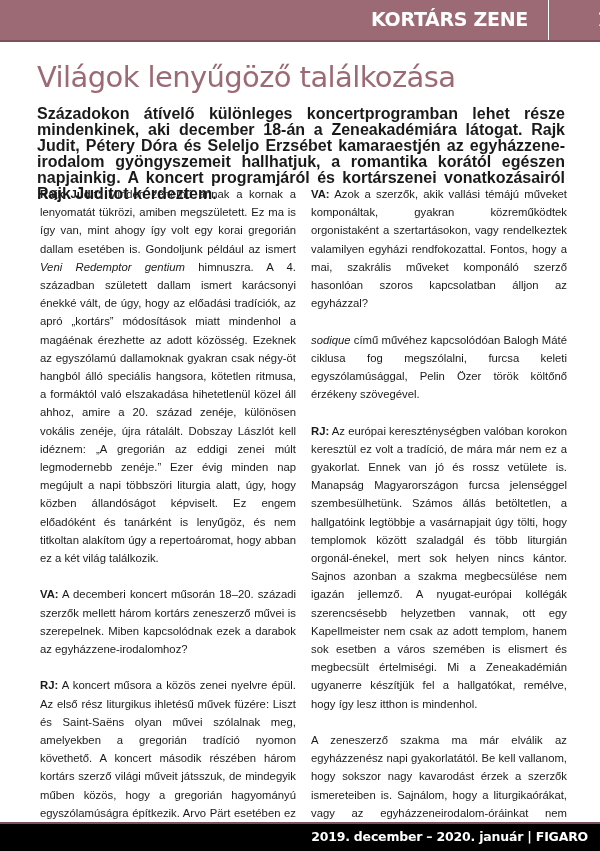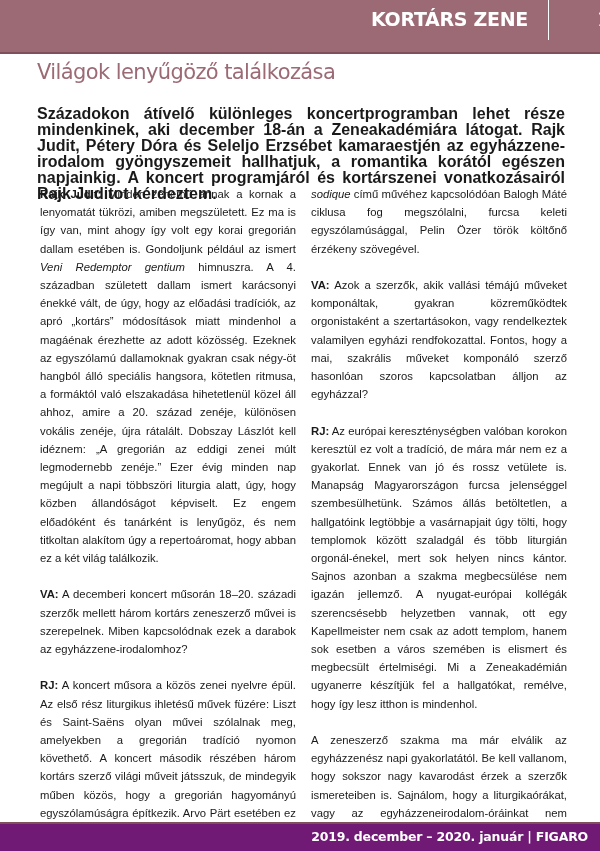--- a/index.html
+++ b/index.html
@@ -1,40 +1,40 @@
 <!DOCTYPE html>
 <html><head>
   <meta charset="utf-8">
   <style>
     * { margin: 0; padding: 0; box-sizing: border-box; }
     html, body { width: 600px; height: 851px; background: #ffffff; overflow: hidden; }
     body { position: relative; font-family: "Liberation Sans", sans-serif; color: #1a1a1a; }
 
     .top-bar {
-      position: absolute; left: 0; top: 0; width: 600px; height: 54px;
+      position: absolute; left: 0; top: 0; width: 600px; height: 42px;
       background: #9c6a75;
       border-bottom: 2px solid #7f4f5b;
     }
     .section-label {
       position: absolute; right: 72px; top: 8px;
       font-family: "DejaVu Sans", sans-serif; font-weight: bold;
       font-size: 19px; color: #ffffff; letter-spacing: -0.3px;
     }
     .bar-divider {
       position: absolute; left: 548px; top: 0; width: 1px; height: 40px; background: #ffffff;
     }
     .page-number {
       position: absolute; left: 560px; top: 8px;
       font-family: "DejaVu Sans", sans-serif; font-weight: normal;
       font-size: 19px; color: #ffffff; margin-left: 37px;
     }
 
     .article-title {
       position: absolute; left: 37px; top: 60px;
-      font-family: "DejaVu Sans", sans-serif; font-size: 21px;
+      font-family: "DejaVu Sans", sans-serif; font-size: 29px;
       color: #9c6a75; letter-spacing: -0.6px; font-weight: normal;
     }
 
     .lead {
       position: absolute; left: 37px; top: 106px; width: 528px;
       font-size: 16px; line-height: 16px; font-weight: bold; color: #1a1a1a;
       text-align: justify;
     }
 
     .col {
@@ -44,21 +44,21 @@
     }
     .col-left { left: 40px; }
     .col-right { left: 311px; }
     .col p { margin-bottom: 18.2px; }
     .col p:last-child { margin-bottom: 0; }
     .speaker { font-weight: bold; }
     .col em { font-style: italic; }
 
     .bottom-bar {
       position: absolute; left: 0; top: 822px; width: 600px; height: 29px;
-      background: #701a75;
+      background: #000000;
       border-top: 2px solid #7f4f5b;
     }
     .footer-text {
       position: absolute; right: 12px; top: 5px;
       font-family: "DejaVu Sans", sans-serif; font-weight: bold;
       font-size: 12.5px; color: #ffffff; letter-spacing: -0.2px;
     }
   </style>
 </head>
 <body>
@@ -80,24 +80,24 @@
   <p>
     <span class="speaker">VA:</span><span> A decemberi koncert műsorán 18–20. századi szerzők mellett három kortárs zeneszerző művei is szerepelnek. Miben kapcsolódnak ezek a darabok az egyházzene-irodalomhoz?</span>
   </p>
   <p>
     <span class="speaker">RJ:</span><span> A koncert műsora a közös zenei nyelvre épül. Az első rész liturgikus ihletésű művek füzére: Liszt és Saint-Saëns olyan művei szólalnak meg, amelyekben a gregorián tradíció nyomon követhető. A koncert második részében három kortárs szerző világi műveit játsszuk, de mindegyik műben közös, hogy a gregorián hagyományú egyszólamúságra építkezik. Arvo Pärt esetében ez ismert. Naji Hakim francia-szír zeneszerzőt kevesen ismerik, pedig Messiaen utódaként a párizsi Sainte-Trinité templom orgonistája és jelentős egyházzenész. Az ő </span>
   </p>
 </div>
 
 <div class="col col-right">
   <p>
-    <em>sodique</em><span> című művéhez kapcsolódóan Balogh Máté ciklusa fog megszólalni, furcsa keleti egyszólamúsággal, Pelin Özer török költőnő érzékeny szövegével.</span>
+    <span class="speaker">VA:</span><span> Azok a szerzők, akik vallási témájú műveket komponáltak, gyakran közreműködtek orgonistaként a szertartásokon, vagy rendelkeztek valamilyen egyházi rendfokozattal. Fontos, hogy a mai, szakrális műveket komponáló szerző hasonlóan szoros kapcsolatban álljon az egyházzal?</span>
   </p>
   <p>
-    <span class="speaker">VA:</span><span> Azok a szerzők, akik vallási témájú műveket komponáltak, gyakran közreműködtek orgonistaként a szertartásokon, vagy rendelkeztek valamilyen egyházi rendfokozattal. Fontos, hogy a mai, szakrális műveket komponáló szerző hasonlóan szoros kapcsolatban álljon az egyházzal?</span>
+    <em>sodique</em><span> című művéhez kapcsolódóan Balogh Máté ciklusa fog megszólalni, furcsa keleti egyszólamúsággal, Pelin Özer török költőnő érzékeny szövegével.</span>
   </p>
   <p>
     <span class="speaker">RJ:</span><span> Az európai kereszténységben valóban korokon keresztül ez volt a tradíció, de mára már nem ez a gyakorlat. Ennek van jó és rossz vetülete is. Manapság Magyarországon furcsa jelenséggel szembesülhetünk. Számos állás betöltetlen, a hallgatóink legtöbbje a vasárnapjait úgy tölti, hogy templomok között szaladgál és több liturgián orgonál-énekel, mert sok helyen nincs kántor. Sajnos azonban a szakma megbecsülése nem igazán jellemző. A nyugat-európai kollégák szerencsésebb helyzetben vannak, ott egy Kapellmeister nem csak az adott templom, hanem sok esetben a város szemében is elismert és megbecsült értelmiségi. Mi a Zeneakadémián ugyanerre készítjük fel a hallgatókat, remélve, hogy így lesz itthon is mindenhol.</span>
   </p>
   <p>
     <span>A zeneszerző szakma ma már elválik az egyházzenész napi gyakorlatától. Be kell vallanom, hogy sokszor nagy kavarodást érzek a szerzők ismereteiben is. Sajnálom, hogy a liturgikaórákat, vagy az egyházzeneirodalom-óráinkat nem látogatják a zeneszerzés szakos hallgatók, pedig ez nem hittan, hanem olyan alapvető liturgiai követelmények összegzése, amit liturgikus művek komponálásánál tudni kell. Lehet, hogy egy kicsit mi is hibásak vagyunk, és talán nekünk kellene megtenni az első lépéseket. Ezért is fontosak az olyan koncertek, mint a december 18-ai, ahol – a Dobszay-féle tradíció és misszió folytatásaként – az egyházzenét a koncerttermekbe is kivisszük. Azt az egyházzenét, ami nem ismert minden koncertlátogató számára.</span>
   </p>
 </div>
 
 <div class="bottom-bar">

